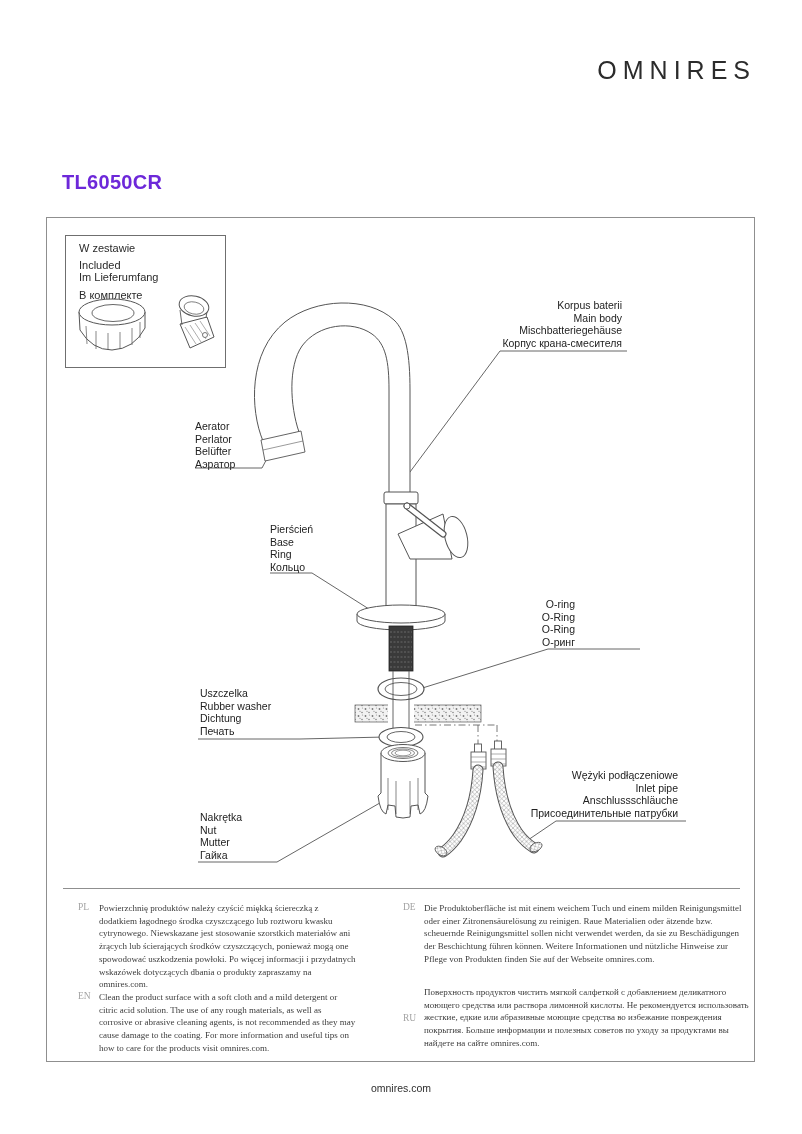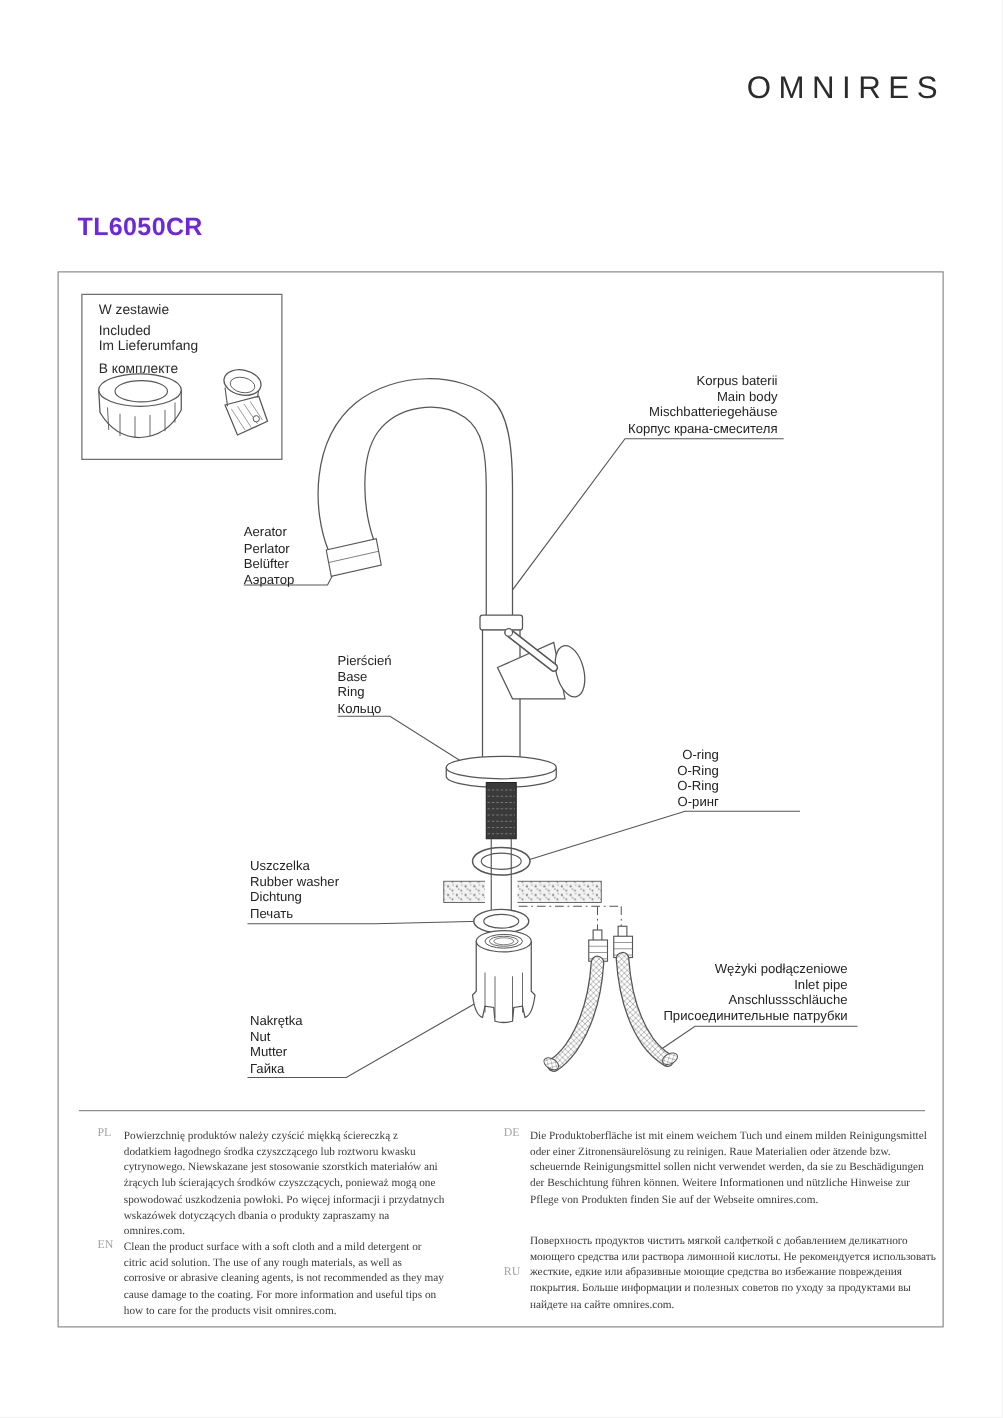--- a/index.html
+++ b/index.html
@@ -229,14 +229,15 @@
   </div>
   <div class="abs para-row para-right" style="left:403px;top:902px;">
     <span class="lang-code">DE</span>
     <span class="para-text">Die Produktoberfläche ist mit einem weichem Tuch und einem milden Reinigungsmittel oder einer Zitronensäurelösung zu reinigen. Raue Materialien oder ätzende bzw. scheuernde Reinigungsmittel sollen nicht verwendet werden, da sie zu Beschädigungen der Beschichtung führen können. Weitere Informationen und nützliche Hinweise zur Pflege von Produkten finden Sie auf der Webseite omnires.com.</span>
   </div>
   <div class="abs para-row para-right" style="left:403px;top:986px;align-items:center;">
     <span class="lang-code">RU</span>
     <span class="para-text">Поверхность продуктов чистить мягкой салфеткой с добавлением деликатного моющего средства или раствора лимонной кислоты. Не рекомендуется использовать жесткие, едкие или абразивные моющие средства во избежание повреждения покрытия. Больше информации и полезных советов по уходу за продуктами вы найдете на сайте omnires.com.</span>
   </div>
 
+  <div class="abs footer">omnires.com</div>
 
 </div>
 
 </body></html>

